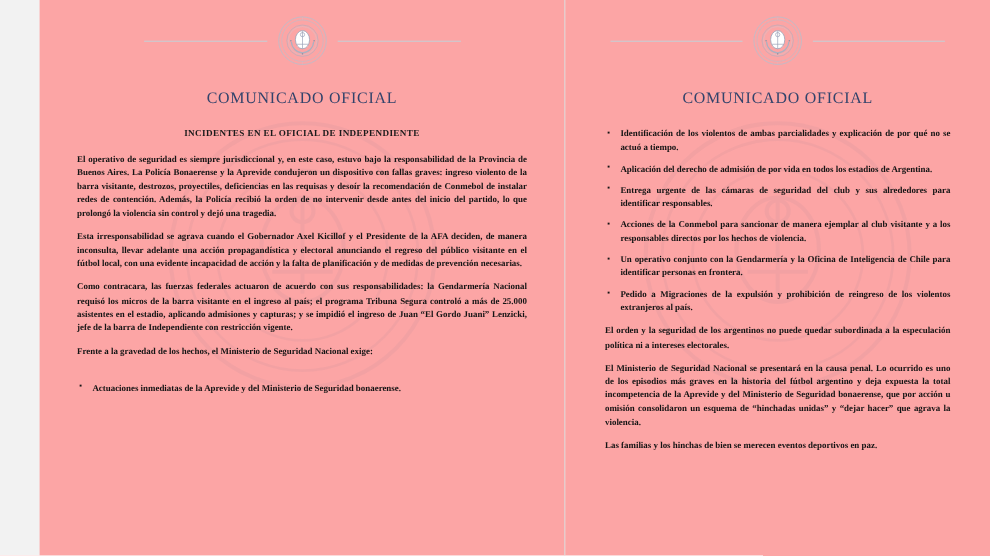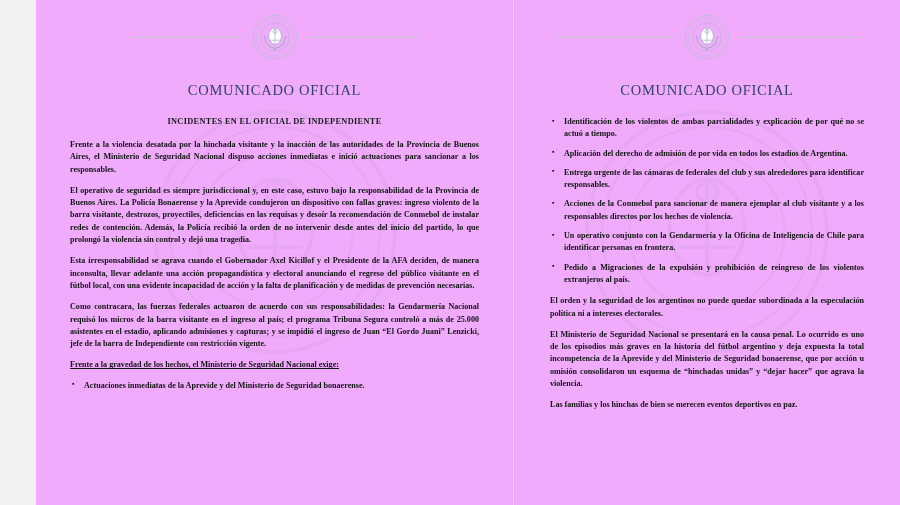--- a/index.html
+++ b/index.html
@@ -19,21 +19,21 @@
     position: relative;
     width: 900px;
     height: 505px;
     display: flex;
     background: #f2f2f2;
   }
 
   
   .page {
     position: relative;
-    background: #f0abfc;
+    background: #fca5a5;
     height: 505px;
     box-sizing: border-box;
     overflow: hidden;
   }
   .page-left {
     width: 478px;
     margin-left: 36px;
     padding: 0 34px;
     border-right: 1px solid #dcdcdc;
   }
@@ -107,21 +107,21 @@
     text-align: justify;
     font-weight: bold;
   }
   .page-right .body { margin-top: 17px; }
 
   .body p {
     margin: 0 0 9px 0;
     text-align: justify;
   }
   .body p:last-child { margin-bottom: 0; }
-  .body p.tight { margin-bottom: 8px; text-decoration: underline; }
+  .body p.tight { margin-bottom: 21px; }
 
   ul.bullets {
     list-style: none;
     margin: 0 0 9px 0;
     padding: 0;
   }
   ul.bullets li {
     position: relative;
     padding-left: 14px;
     margin-bottom: 7px;
@@ -175,21 +175,20 @@
             <line x1="50" y1="91" x2="50" y2="97"></line>
           </g>
         </svg>
         <span class="rule"></span>
       </div>
 
       <div class="title">COMUNICADO OFICIAL</div>
       <div class="subtitle">INCIDENTES EN EL OFICIAL DE INDEPENDIENTE</div>
 
       <div class="body">
-        <p>Frente a la violencia desatada por la hinchada visitante y la inacción de las autoridades de la Provincia de Buenos Aires, el Ministerio de Seguridad Nacional dispuso acciones inmediatas e inició actuaciones para sancionar a los responsables.</p>
         <p>El operativo de seguridad es siempre jurisdiccional y, en este caso, estuvo bajo la responsabilidad de la Provincia de Buenos Aires. La Policía Bonaerense y la Aprevide condujeron un dispositivo con fallas graves: ingreso violento de la barra visitante, destrozos, proyectiles, deficiencias en las requisas y desoír la recomendación de Conmebol de instalar redes de contención. Además, la Policía recibió la orden de no intervenir desde antes del inicio del partido, lo que prolongó la violencia sin control y dejó una tragedia.</p>
         <p>Esta irresponsabilidad se agrava cuando el Gobernador Axel Kicillof y el Presidente de la AFA deciden, de manera inconsulta, llevar adelante una acción propagandística y electoral anunciando el regreso del público visitante en el fútbol local, con una evidente incapacidad de acción y la falta de planificación y de medidas de prevención necesarias.</p>
         <p>Como contracara, las fuerzas federales actuaron de acuerdo con sus responsabilidades: la Gendarmería Nacional requisó los micros de la barra visitante en el ingreso al país; el programa Tribuna Segura controló a más de 25.000 asistentes en el estadio, aplicando admisiones y capturas; y se impidió el ingreso de Juan “El Gordo Juani” Lenzicki, jefe de la barra de Independiente con restricción vigente.</p>
         <p class="tight">Frente a la gravedad de los hechos, el Ministerio de Seguridad Nacional exige:</p>
         <ul class="bullets">
           <li>Actuaciones inmediatas de la Aprevide y del Ministerio de Seguridad bonaerense.</li>
         </ul>
       </div>
     </div>
   </div>
@@ -229,21 +228,21 @@
         </svg>
         <span class="rule"></span>
       </div>
 
       <div class="title">COMUNICADO OFICIAL</div>
 
       <div class="body">
         <ul class="bullets">
           <li>Identificación de los violentos de ambas parcialidades y explicación de por qué no se actuó a tiempo.</li>
           <li>Aplicación del derecho de admisión de por vida en todos los estadios de Argentina.</li>
-          <li>Entrega urgente de las cámaras de federales del club y sus alrededores para identificar responsables.</li>
+          <li>Entrega urgente de las cámaras de seguridad del club y sus alrededores para identificar responsables.</li>
           <li>Acciones de la Conmebol para sancionar de manera ejemplar al club visitante y a los responsables directos por los hechos de violencia.</li>
           <li>Un operativo conjunto con la Gendarmería y la Oficina de Inteligencia de Chile para identificar personas en frontera.</li>
           <li>Pedido a Migraciones de la expulsión y prohibición de reingreso de los violentos extranjeros al país.</li>
         </ul>
         <p>El orden y la seguridad de los argentinos no puede quedar subordinada a la especulación política ni a intereses electorales.</p>
         <p>El Ministerio de Seguridad Nacional se presentará en la causa penal. Lo ocurrido es uno de los episodios más graves en la historia del fútbol argentino y deja expuesta la total incompetencia de la Aprevide y del Ministerio de Seguridad bonaerense, que por acción u omisión consolidaron un esquema de “hinchadas unidas” y “dejar hacer” que agrava la violencia.</p>
         <p>Las familias y los hinchas de bien se merecen eventos deportivos en paz.</p>
       </div>
     </div>
   </div>

